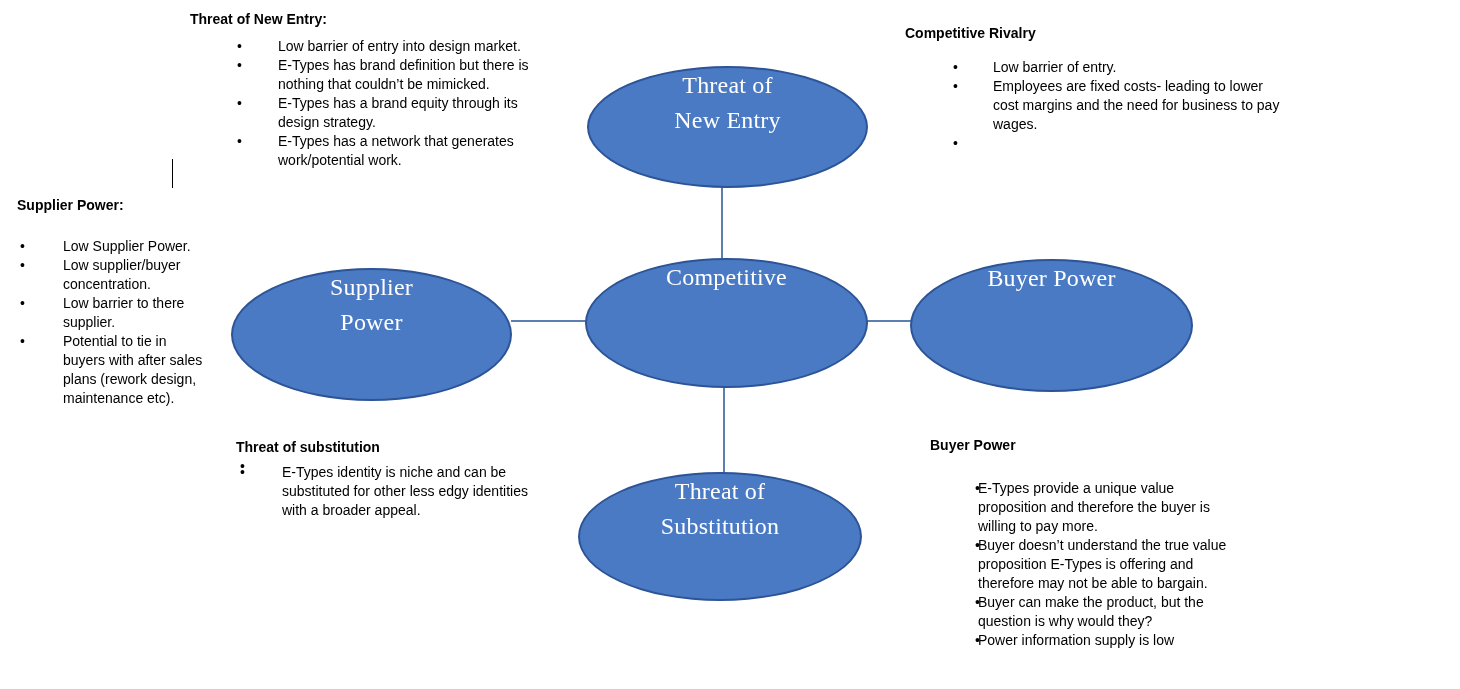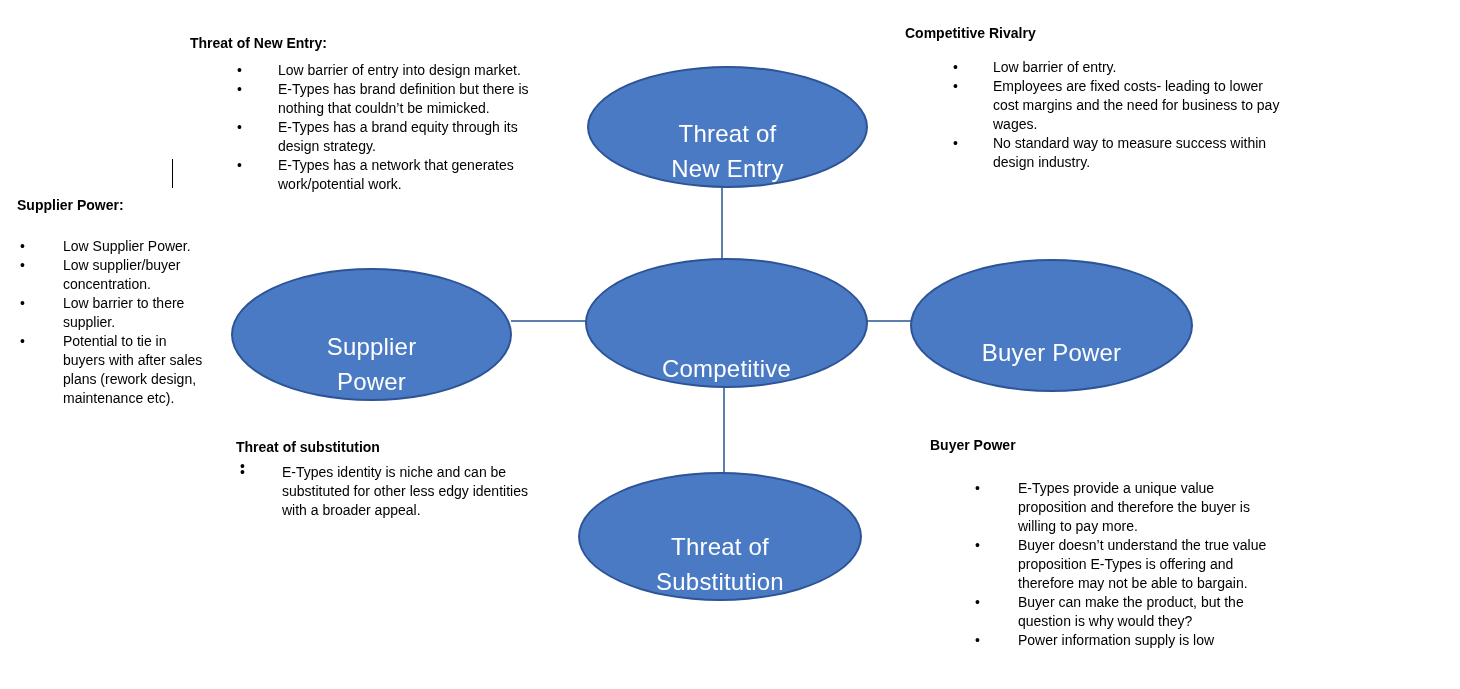--- a/index.html
+++ b/index.html
@@ -12,21 +12,21 @@
     overflow:hidden;
   }
 
   
   .node{
     position:absolute;
     border-radius:50%;
     background:#4a7ac4;
     border:2px solid #2c5496;
     box-sizing:border-box;
-    display:flex;align-items:flex-end;justify-content:center;
+    display:flex;align-items:flex-start;justify-content:center;font-family:Liberation Serif, serif;
   }
   .node-label{
     text-align:center;
     color:#ffffff;
     font-size:24px;
     line-height:35px;
     letter-spacing:0.2px;
   }
   .node-label div:empty{display:none;}
   #node-tne{left:587px;top:66px;width:281px;height:122px;}
@@ -46,21 +46,21 @@
   
   #stray-line{position:absolute;left:172px;top:159px;width:1px;height:29px;background:#000000;}
 
   
   .note{position:absolute;font-size:14px;line-height:19px;}
   .note-heading{font-weight:bold;white-space:nowrap;}
   .note-item{position:relative;}
   .bullet{position:absolute;top:0;font-size:14px;}
   .note-text{display:block;}
 
-  #note-tne{left:190px;top:34px;width:365px;}
+  #note-tne{left:190px;top:10px;width:365px;}
   #note-tne .note-heading{margin-bottom:8px;}
   #note-tne .bullet{left:47px;}
   #note-tne .note-text{margin-left:88px;width:270px;}
 
   #note-cr{left:905px;top:24px;width:390px;}
   #note-cr .note-heading{margin-bottom:15px;}
   #note-cr .bullet{left:48px;}
   #note-cr .note-text{margin-left:88px;width:297px;}
 
   #note-sp{left:17px;top:196px;width:200px;}
@@ -70,21 +70,21 @@
 
   #note-ts{left:236px;top:438px;width:330px;}
   #note-ts .note-heading{}
   #note-ts .bullet{left:4px;}
   #note-ts .note-text{margin-left:46px;width:272px;}
   #note-ts .note-item{margin-bottom:6px;}
 
   #note-bp{left:930px;top:436px;width:360px;}
   #note-bp .note-heading{margin-bottom:24px;}
   #note-bp .bullet{left:45px;}
-  #note-bp .note-text{margin-left:88px;width:268px;}
+  #note-bp .note-text{margin-left:48px;width:268px;}
 </style>
 </head>
 <body>
 
 <div class="canvas">
 
   <div class="connector" id="conn-top"></div>
   <div class="connector" id="conn-bottom"></div>
   <div class="connector" id="conn-left"></div>
   <div class="connector" id="conn-right"></div>
@@ -149,21 +149,20 @@
     <div class="note-item">
       <span class="bullet">•</span>
       <span class="note-text">Low barrier of entry.</span>
     </div>
     <div class="note-item">
       <span class="bullet">•</span>
       <span class="note-text">Employees are fixed costs- leading to lower cost margins and the need for business to pay wages.</span>
     </div>
     <div class="note-item">
       <span class="bullet">•</span>
-      <span class="note-text">No standard way to measure success within design industry.</span>
     </div>
   </div>
 
   <div class="note" id="note-sp">
     <div class="note-heading">Supplier Power:</div>
     <div class="note-item">
       <span class="bullet">•</span>
       <span class="note-text">Low Supplier Power.</span>
     </div>
     <div class="note-item">

